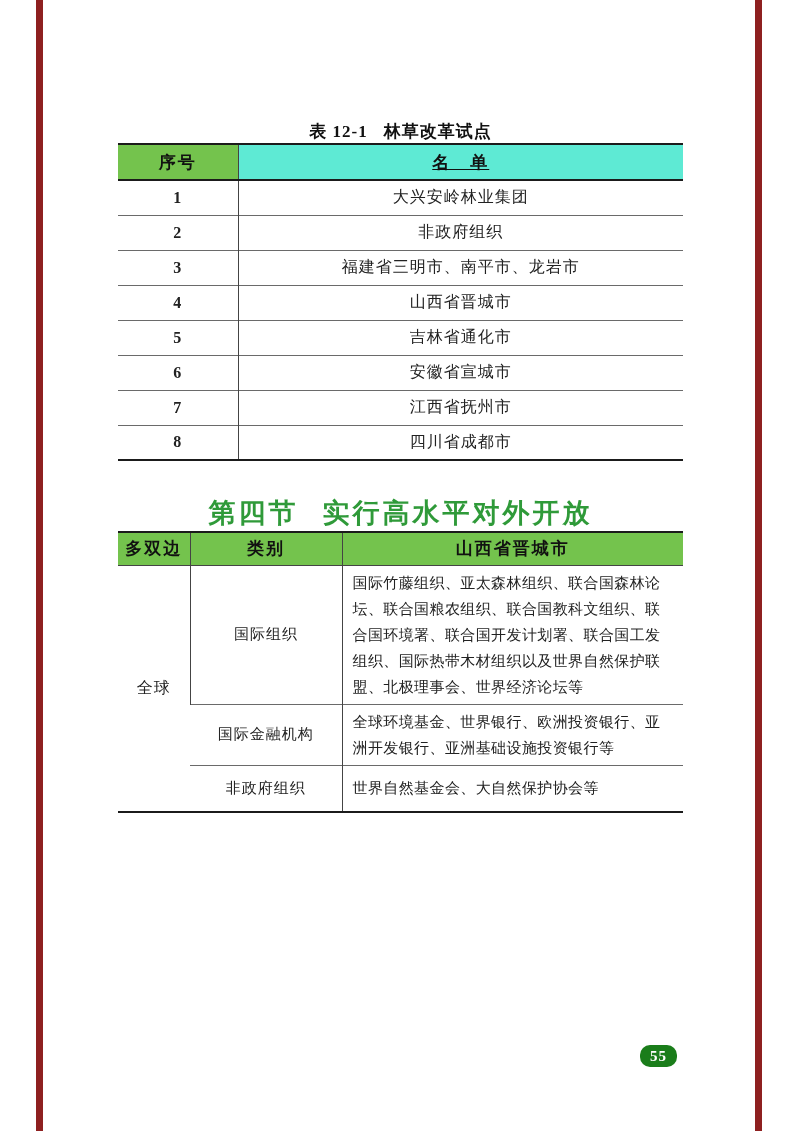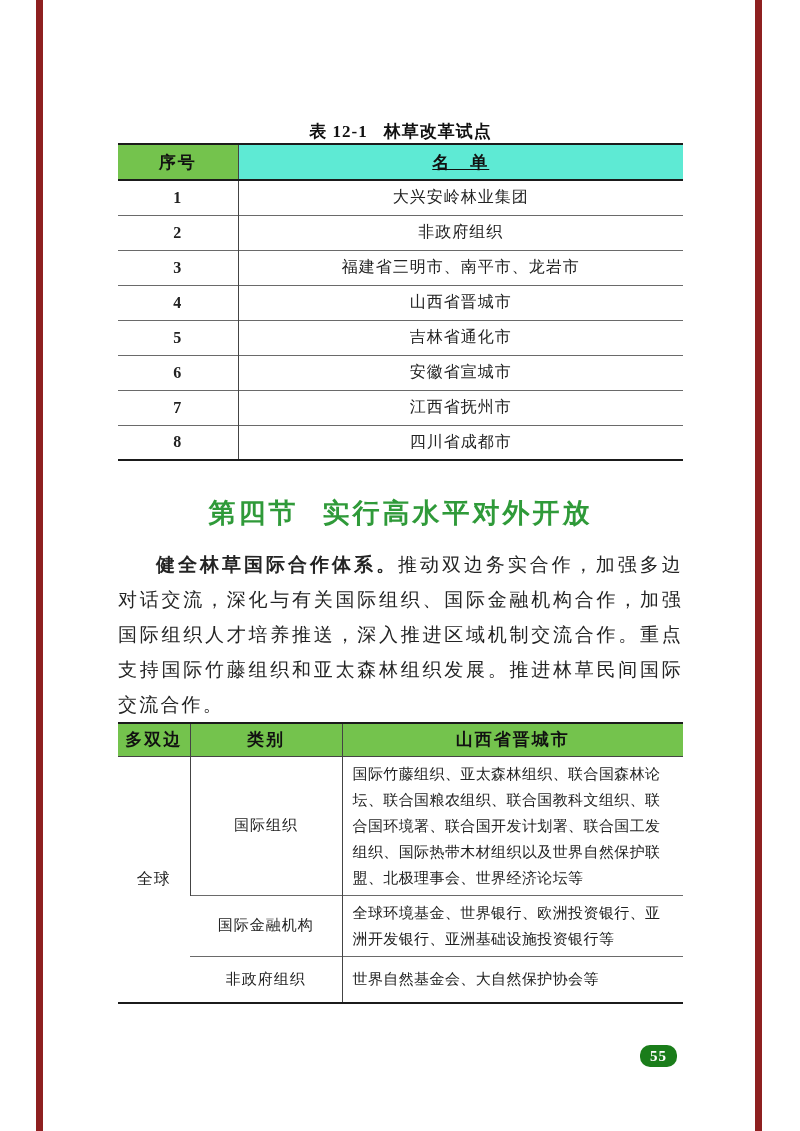--- a/index.html
+++ b/index.html
@@ -188,23 +188,20 @@
             <td class="no">8</td>
             <td>四川省成都市</td>
           </tr>
       </tbody>
     </table>
 
     <h2 class="section-heading" style="color: rgb(47, 154, 57);">
       <span>第四节</span><span class="hgap"></span><span>实行高水平对外开放</span>
     </h2>
 
-    <p class="body-para">
-      <b>健全林草国际合作体系。</b><span>推动双边务实合作，加强多边对话交流，深化与有关国际组织、国际金融机构合作，加强国际组织人才培养推送，深入推进区域机制交流合作。重点支持国际竹藤组织和亚太森林组织发展。推进林草民间国际交流合作。</span>
-    </p>
 
 
     <table class="t2">
       <colgroup>
           <col class="col-scope">
           <col class="col-cat">
           <col>
         </colgroup>
       <thead>
         <tr>

